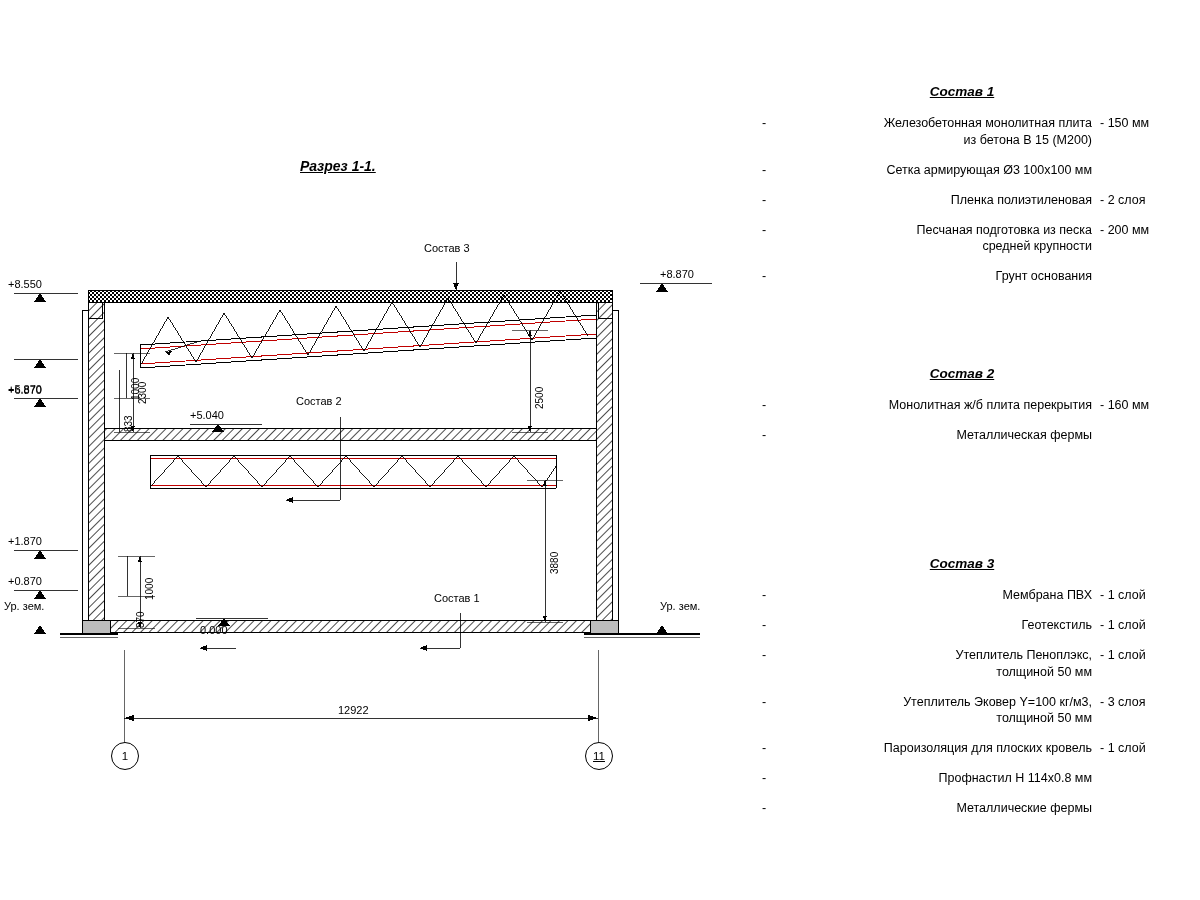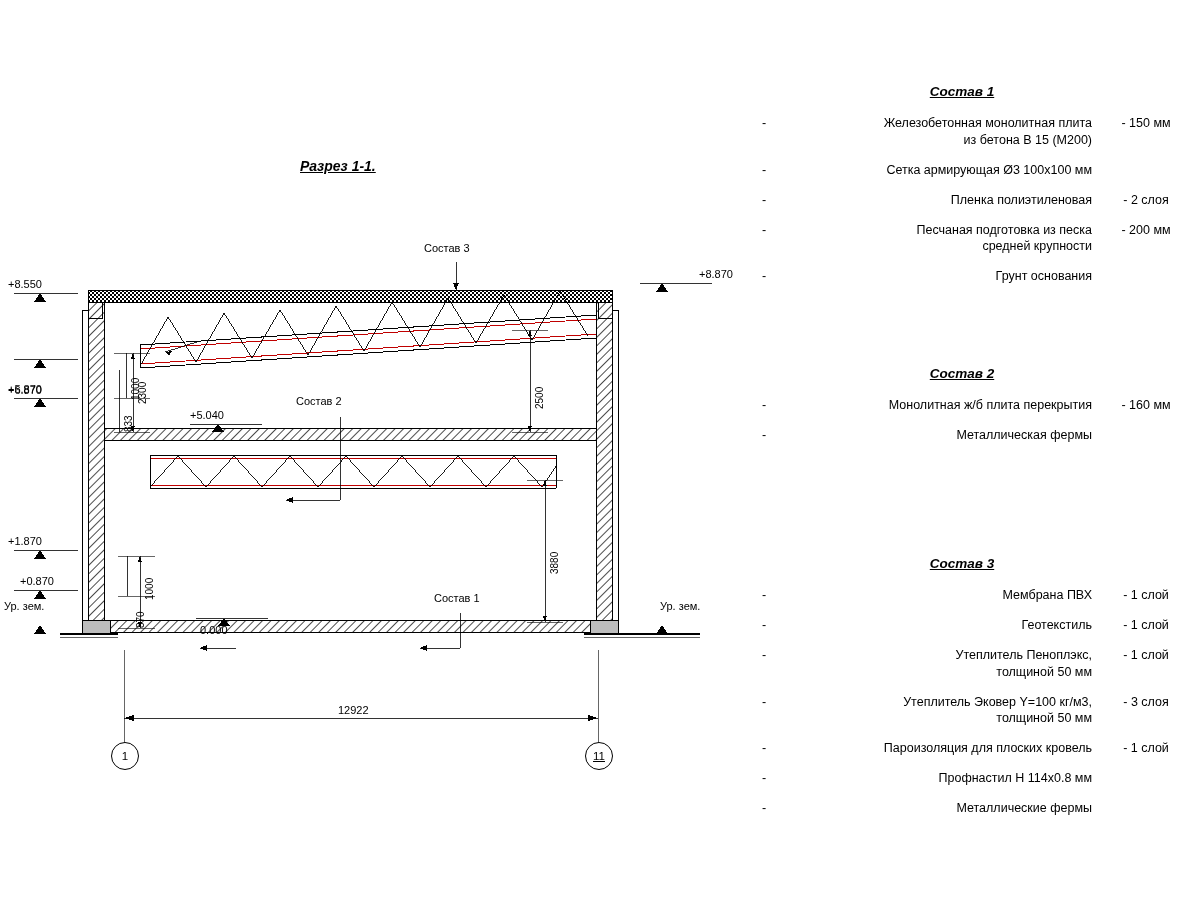--- a/index.html
+++ b/index.html
@@ -79,21 +79,21 @@
     text-align: left;
   }
   .spec-text {
     flex: 1 1 auto;
     padding-right: 8px;
     white-space: pre-line;
     text-align: right;
   }
   .spec-val {
     flex: 0 0 92px;
-    text-align: center;
+    text-align: left;
     white-space: nowrap;
   }
   
   .lbl {
     position: absolute;
     font-size: 11px;
     white-space: nowrap;
   }
   .lbl.small { font-size: 10px; }
   .lbl.vert {
@@ -274,26 +274,26 @@
         <path d="M124,718 l10,-3 l0,6 z" fill="#000" stroke="none"></path>
         <path d="M598,718 l-10,-3 l0,6 z" fill="#000" stroke="none"></path>
       </g>
     </svg>
 
     <div class="lbl" style="left:424px; top:242px;">Состав 3</div>
     <div class="lbl" style="left:296px; top:395px;">Состав 2</div>
     <div class="lbl" style="left:434px; top:592px;">Состав 1</div>
 
     <div class="lbl" style="left:8px; top:278px;">+8.550</div>
-    <div class="lbl" style="left:660px; top:268px;margin-left:39px;">+8.870</div>
+    <div class="lbl" style="left:660px; top:268px;">+8.870</div>
     <div class="lbl" style="left:8px; top:344px;margin-top:40px;">+6.870</div>
     <div class="lbl" style="left:8px; top:383px;">+5.870</div>
     <div class="lbl" style="left:190px; top:409px;">+5.040</div>
     <div class="lbl" style="left:8px; top:535px;">+1.870</div>
-    <div class="lbl" style="left:20px; top:575px;text-align:right;">+0.870</div>
+    <div class="lbl" style="left:8px; top:575px;text-align:right;">+0.870</div>
     <div class="lbl" style="left:200px; top:624px;">0.000</div>
     <div class="lbl" style="left:4px; top:600px;">Ур. зем.</div>
     <div class="lbl" style="left:660px; top:600px;">Ур. зем.</div>
 
     <div class="lbl vert small" style="left:137px; top:404px;">2300</div>
     <div class="lbl vert small" style="left:130px; top:400px;">1000</div>
     <div class="lbl vert small" style="left:123px; top:432px;">833</div>
     <div class="lbl vert small" style="left:534px; top:409px;">2500</div>
     <div class="lbl vert small" style="left:549px; top:574px;">3880</div>
     <div class="lbl vert small" style="left:144px; top:600px;">1000</div>

